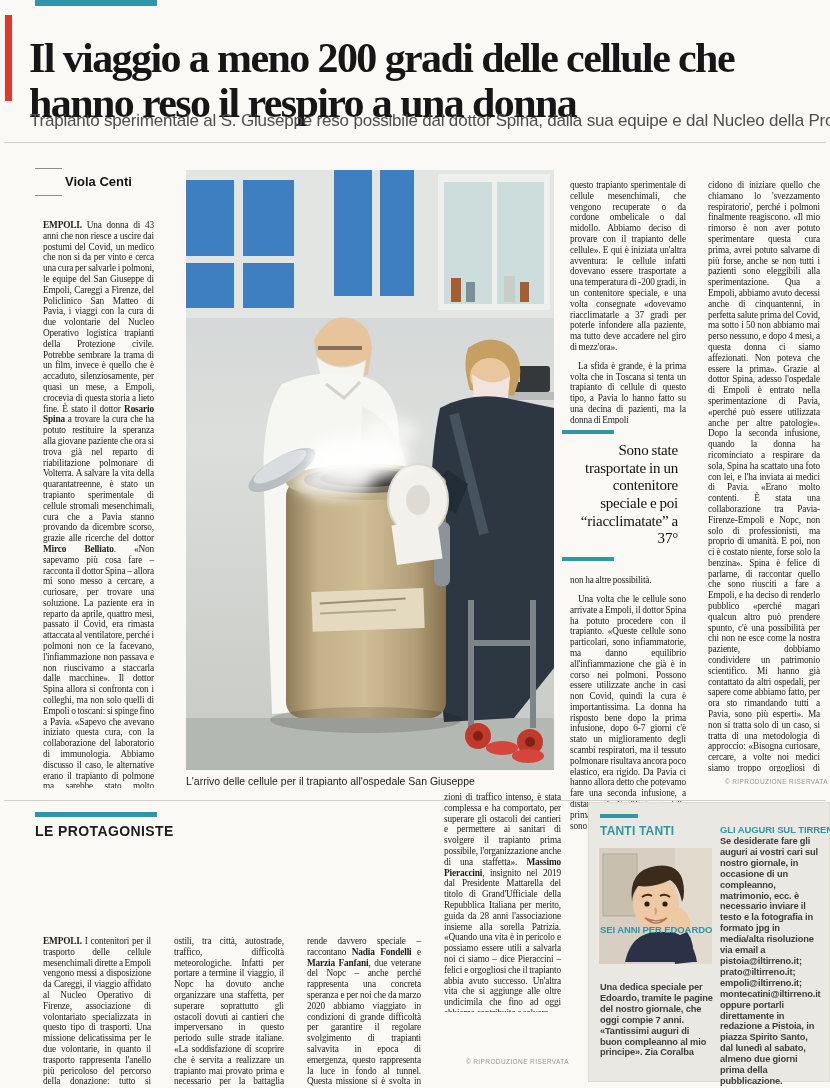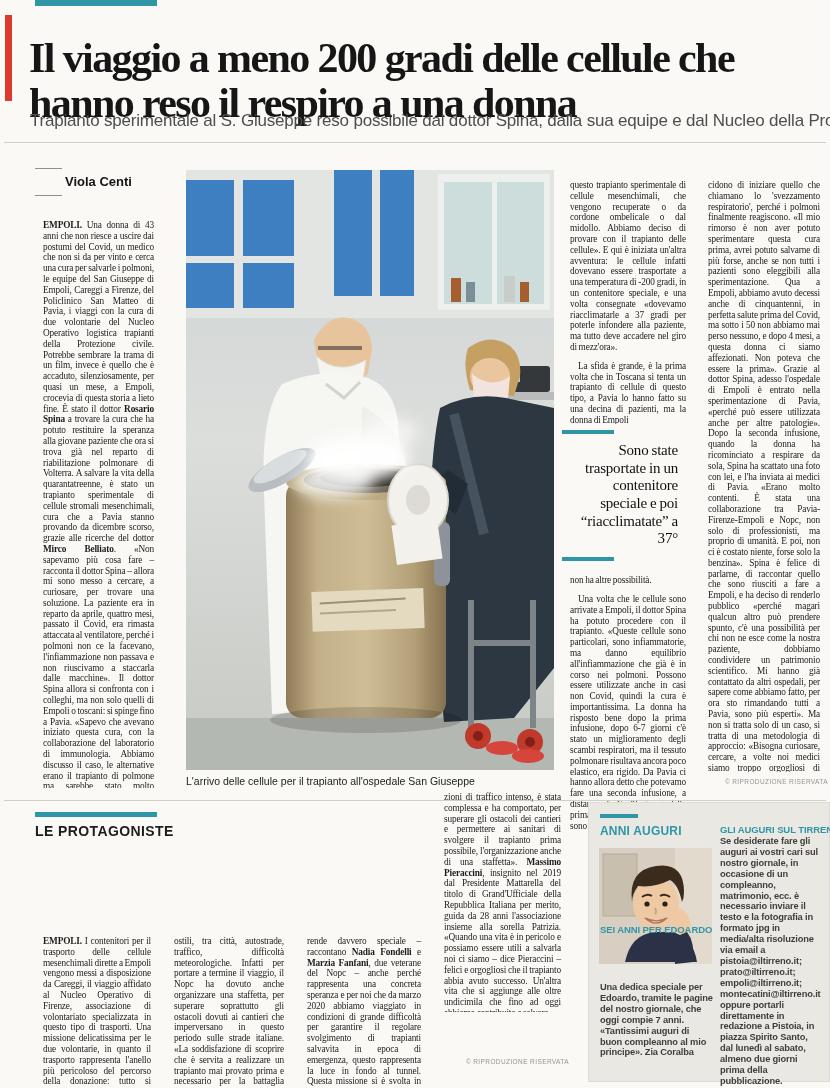--- a/index.html
+++ b/index.html
@@ -232,21 +232,21 @@
   <div class="abs col" id="sec-col3">
     <p><span>rende davvero speciale – raccontano </span><span class="b">Nadia Fondelli</span><span> e </span><span class="b">Marzia Fanfani</span><span>, due veterane del Nopc – anche perché rappresenta una concreta speranza e per noi che da marzo 2020 abbiamo viaggiato in condizioni di grande difficoltà per garantire il regolare svolgimento di trapianti salvavita in epoca di emergenza, questo rappresenta la luce in fondo al tunnel. Questa missione si è svolta in condi-</span></p>
   </div>
   <div class="abs col" id="sec-col4">
     <p><span>zioni di traffico intenso, è stata complessa e ha comportato, per superare gli ostacoli dei cantieri e permettere ai sanitari di svolgere il trapianto prima possibile, l'organizzazione anche di una staffetta». </span><span class="b">Massimo Pieraccini</span><span>, insignito nel 2019 dal Presidente Mattarella del titolo di Grand'Ufficiale della Repubblica Italiana per merito, guida da 28 anni l'associazione insieme alla sorella Patrizia. «Quando una vita è in pericolo e possiamo essere utili a salvarla noi ci siamo – dice Pieraccini – felici e orgogliosi che il trapianto abbia avuto successo. Un'altra vita che si aggiunge alle oltre undicimila che fino ad oggi abbiamo contribuito a salvare».</span></p>
   </div>
   <div class="abs sans copyright" id="sec-copyright">© RIPRODUZIONE RISERVATA</div>
 
   <div class="abs" id="aug-box"></div>
   <div class="abs teal-bar" id="aug-teal"></div>
-  <div class="abs sans" id="aug-kicker">ANNI AUGURI</div>
+  <div class="abs sans" id="aug-kicker">TANTI TANTI</div>
 
   <svg class="abs" id="boy-photo" viewBox="0 0 113 116" width="113" height="116" role="img">
     <rect width="113" height="116" fill="#d8cfc2"></rect>
     <rect x="4" y="6" width="34" height="62" fill="#c9bfae" stroke="#b5ab9a"></rect>
     <rect x="76" y="0" width="37" height="116" fill="#e2dacd"></rect>
     <g>
       <path d="M26 114 q6 -28 30 -30 l16 0 q22 4 26 30 z" fill="#2b3147"></path>
       <ellipse cx="57" cy="56" rx="23" ry="26" fill="#eec9a4"></ellipse>
       <path d="M33 54 q-4 -32 24 -36 q28 -4 28 26 q0 6 -2 10 q-4 -18 -12 -22 q-16 8 -32 6 q-6 8 -6 16 z" fill="#3b2b1d"></path>
       <circle cx="48" cy="56" r="2.6" fill="#2a2018"></circle>

